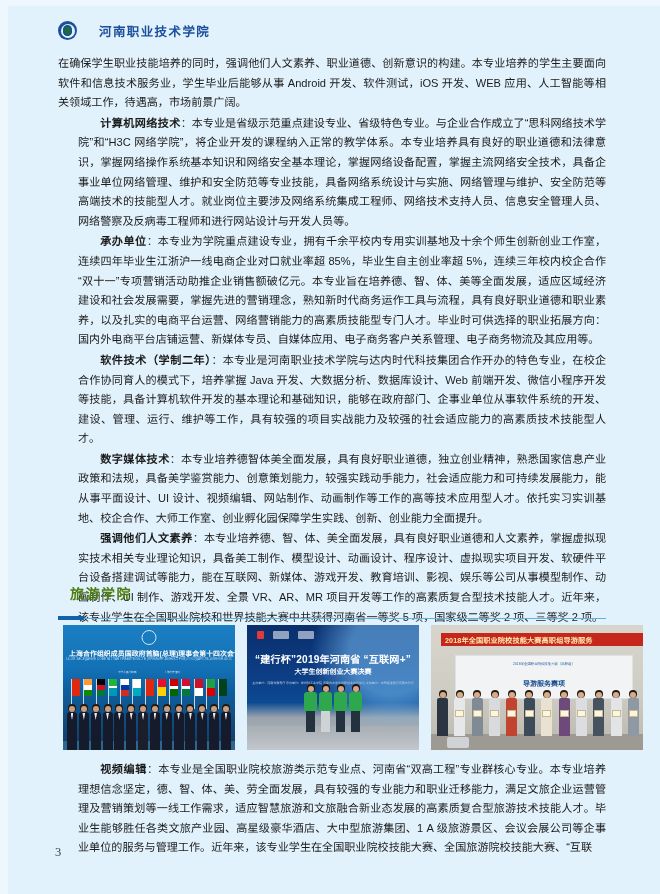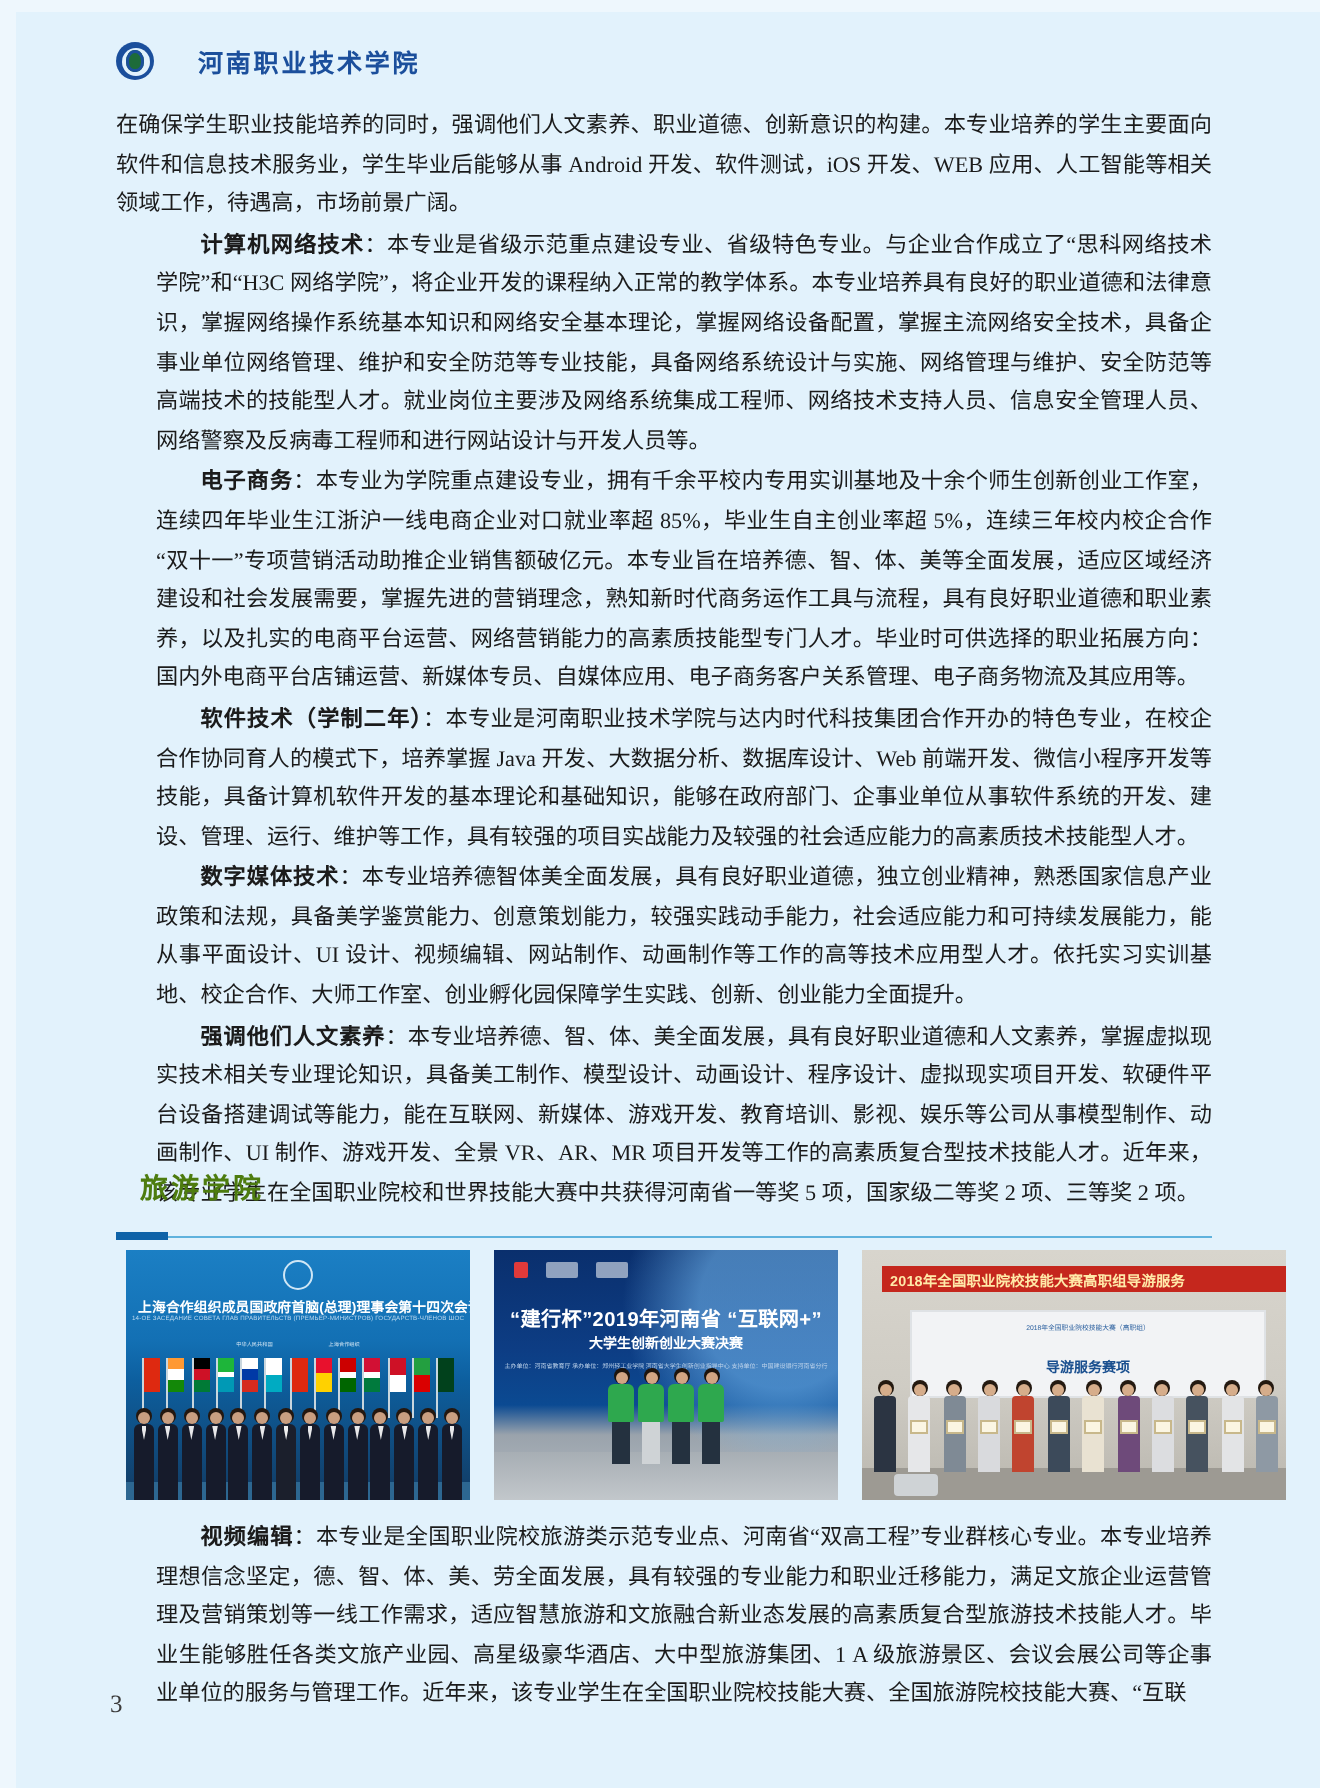--- a/index.html
+++ b/index.html
@@ -80,21 +80,21 @@
     top: 54px;
     width: 548px;
   }
   p.para {
     margin: 0 0 1px 0;
     font-size: 11.1px;
     line-height: 19.6px;
     color: #1b1b1b;
     text-align: justify;
     text-justify: inter-ideograph;
-    font-family: Liberation Serif, serif;
+    font-family: Liberation Sans, sans-serif;
   }
   p.para.indent {
     text-indent: 2em;
     margin-left: 20px;
   }
   p.para .lead {
     font-weight: bold;
     letter-spacing: 0.4px;
   }
 
@@ -477,21 +477,21 @@
   <div class="header">
     <span class="header-logo"></span>
     <span class="header-title">河南职业技术学院</span>
   </div>
 
   <div class="content">
     <p class="para"><span class="lead"></span><span>在确保学生职业技能培养的同时，强调他们人文素养、职业道德、创新意识的构建。本专业培养的学生主要面向软件和信息技术服务业，学生毕业后能够从事 Android 开发、软件测试，iOS 开发、WEB 应用、人工智能等相关领域工作，待遇高，市场前景广阔。</span></p>
 
     <p class="para indent"><span class="lead">计算机网络技术</span><span>：本专业是省级示范重点建设专业、省级特色专业。与企业合作成立了“思科网络技术学院”和“H3C 网络学院”，将企业开发的课程纳入正常的教学体系。本专业培养具有良好的职业道德和法律意识，掌握网络操作系统基本知识和网络安全基本理论，掌握网络设备配置，掌握主流网络安全技术，具备企事业单位网络管理、维护和安全防范等专业技能，具备网络系统设计与实施、网络管理与维护、安全防范等高端技术的技能型人才。就业岗位主要涉及网络系统集成工程师、网络技术支持人员、信息安全管理人员、网络警察及反病毒工程师和进行网站设计与开发人员等。</span></p>
 
-    <p class="para indent"><span class="lead">电子商务</span><span>：本专业为学院重点建设专业，拥有千余平校内专用实训基地及十余个师生创新创业工作室，连续四年毕业生江浙沪一线电商企业对口就业率超 85%，毕业生自主创业率超 5%，连续三年校内校企合作“双十一”专项营销活动助推企业销售额破亿元。本专业旨在培养德、智、体、美等全面发展，适应区域经济建设和社会发展需要，掌握先进的营销理念，熟知新时代商务运作工具与流程，具有良好职业道德和职业素养，以及扎实的电商平台运营、网络营销能力的高素质技能型专门人才。毕业时可供选择的职业拓展方向：国内外电商平台店铺运营、新媒体专员、自媒体应用、电子商务客户关系管理、电子商务物流及其应用等。</span></p>
+    <p class="para indent"><span class="lead">承办单位</span><span>：本专业为学院重点建设专业，拥有千余平校内专用实训基地及十余个师生创新创业工作室，连续四年毕业生江浙沪一线电商企业对口就业率超 85%，毕业生自主创业率超 5%，连续三年校内校企合作“双十一”专项营销活动助推企业销售额破亿元。本专业旨在培养德、智、体、美等全面发展，适应区域经济建设和社会发展需要，掌握先进的营销理念，熟知新时代商务运作工具与流程，具有良好职业道德和职业素养，以及扎实的电商平台运营、网络营销能力的高素质技能型专门人才。毕业时可供选择的职业拓展方向：国内外电商平台店铺运营、新媒体专员、自媒体应用、电子商务客户关系管理、电子商务物流及其应用等。</span></p>
 
     <p class="para indent"><span class="lead">软件技术（学制二年）</span><span>：本专业是河南职业技术学院与达内时代科技集团合作开办的特色专业，在校企合作协同育人的模式下，培养掌握 Java 开发、大数据分析、数据库设计、Web 前端开发、微信小程序开发等技能，具备计算机软件开发的基本理论和基础知识，能够在政府部门、企事业单位从事软件系统的开发、建设、管理、运行、维护等工作，具有较强的项目实战能力及较强的社会适应能力的高素质技术技能型人才。</span></p>
 
     <p class="para indent"><span class="lead">数字媒体技术</span><span>：本专业培养德智体美全面发展，具有良好职业道德，独立创业精神，熟悉国家信息产业政策和法规，具备美学鉴赏能力、创意策划能力，较强实践动手能力，社会适应能力和可持续发展能力，能从事平面设计、UI 设计、视频编辑、网站制作、动画制作等工作的高等技术应用型人才。依托实习实训基地、校企合作、大师工作室、创业孵化园保障学生实践、创新、创业能力全面提升。</span></p>
 
     <p class="para indent"><span class="lead">强调他们人文素养</span><span>：本专业培养德、智、体、美全面发展，具有良好职业道德和人文素养，掌握虚拟现实技术相关专业理论知识，具备美工制作、模型设计、动画设计、程序设计、虚拟现实项目开发、软硬件平台设备搭建调试等能力，能在互联网、新媒体、游戏开发、教育培训、影视、娱乐等公司从事模型制作、动画制作、UI 制作、游戏开发、全景 VR、AR、MR 项目开发等工作的高素质复合型技术技能人才。近年来，该专业学生在全国职业院校和世界技能大赛中共获得河南省一等奖 5 项，国家级二等奖 2 项、三等奖 2 项。</span></p>
   </div>
 
   <div class="section">
     <h2 class="section-title">旅游学院</h2>

